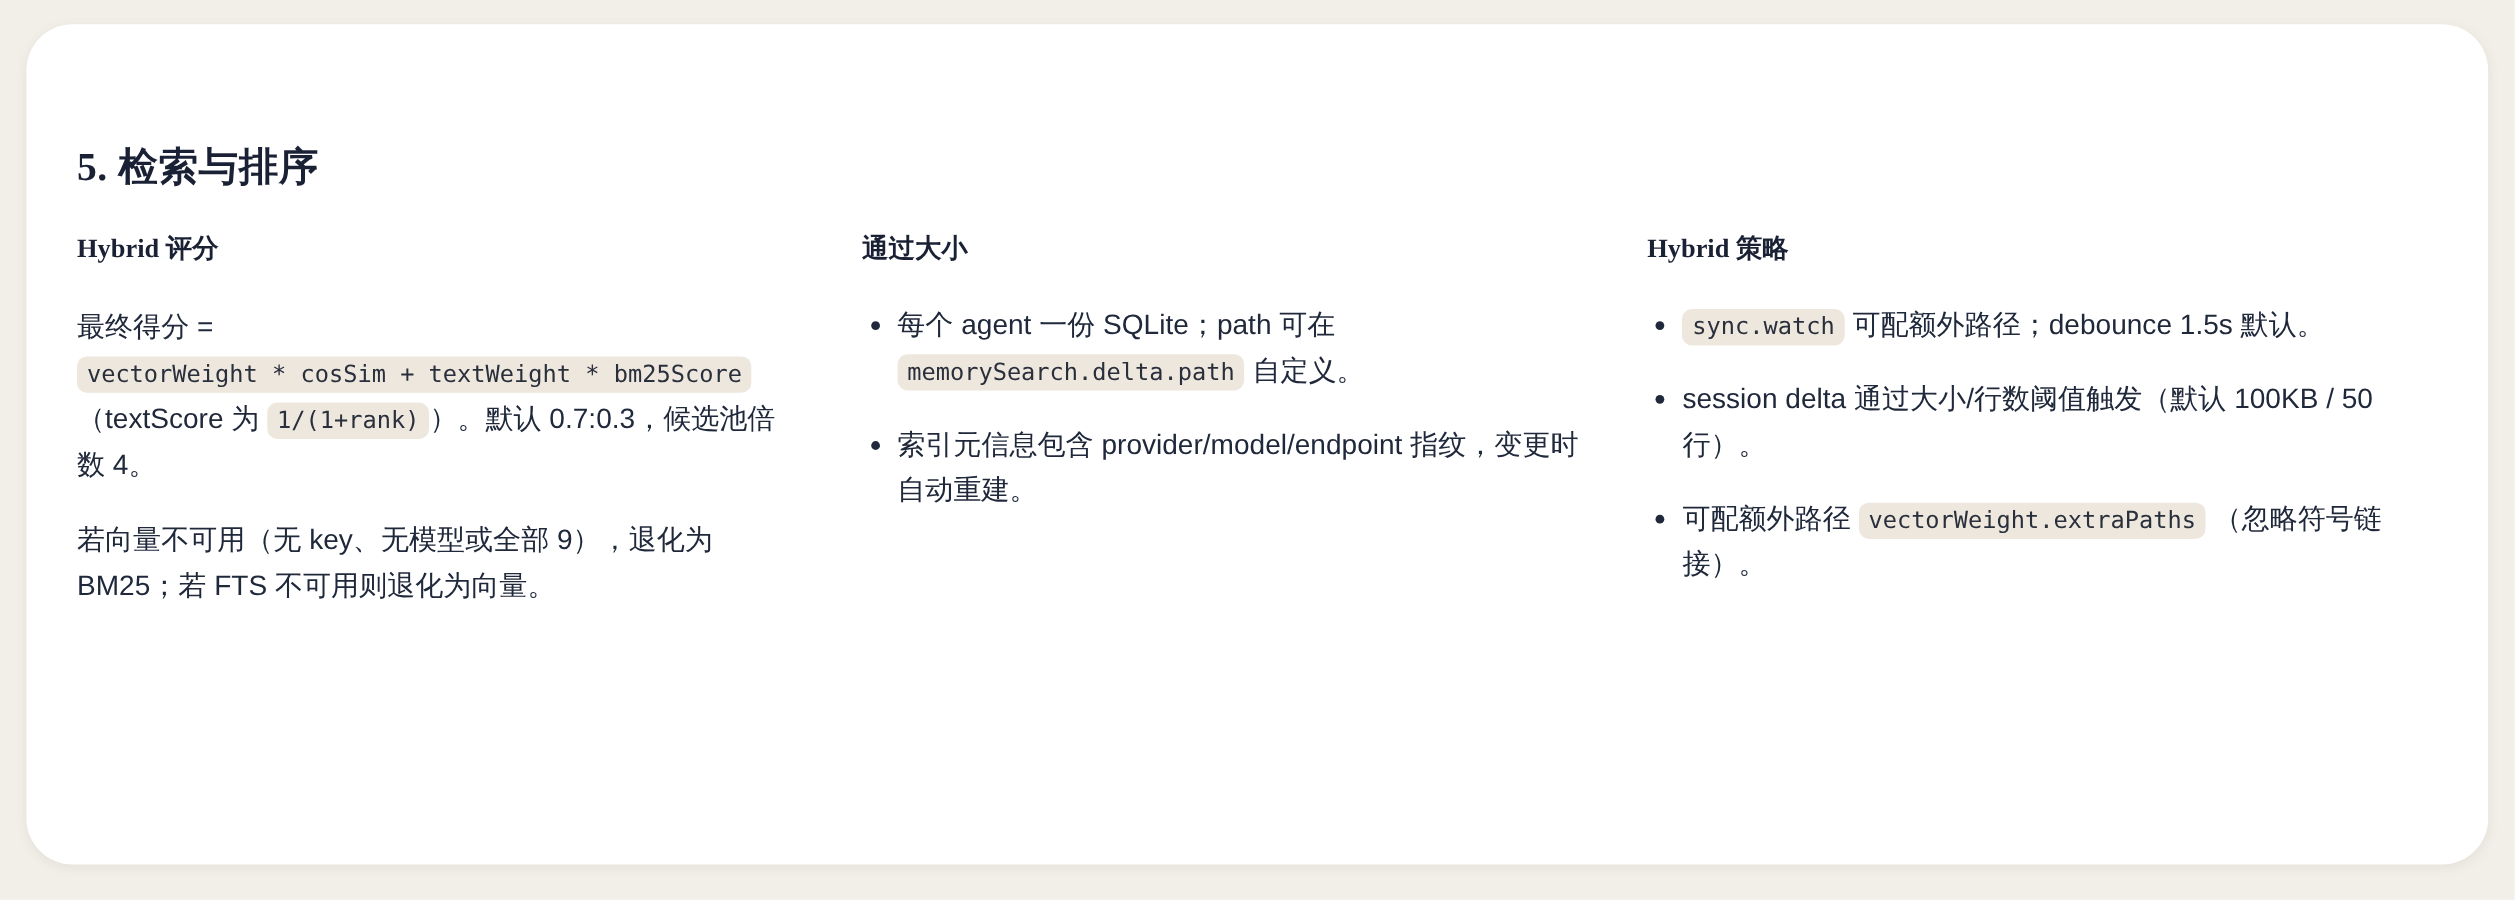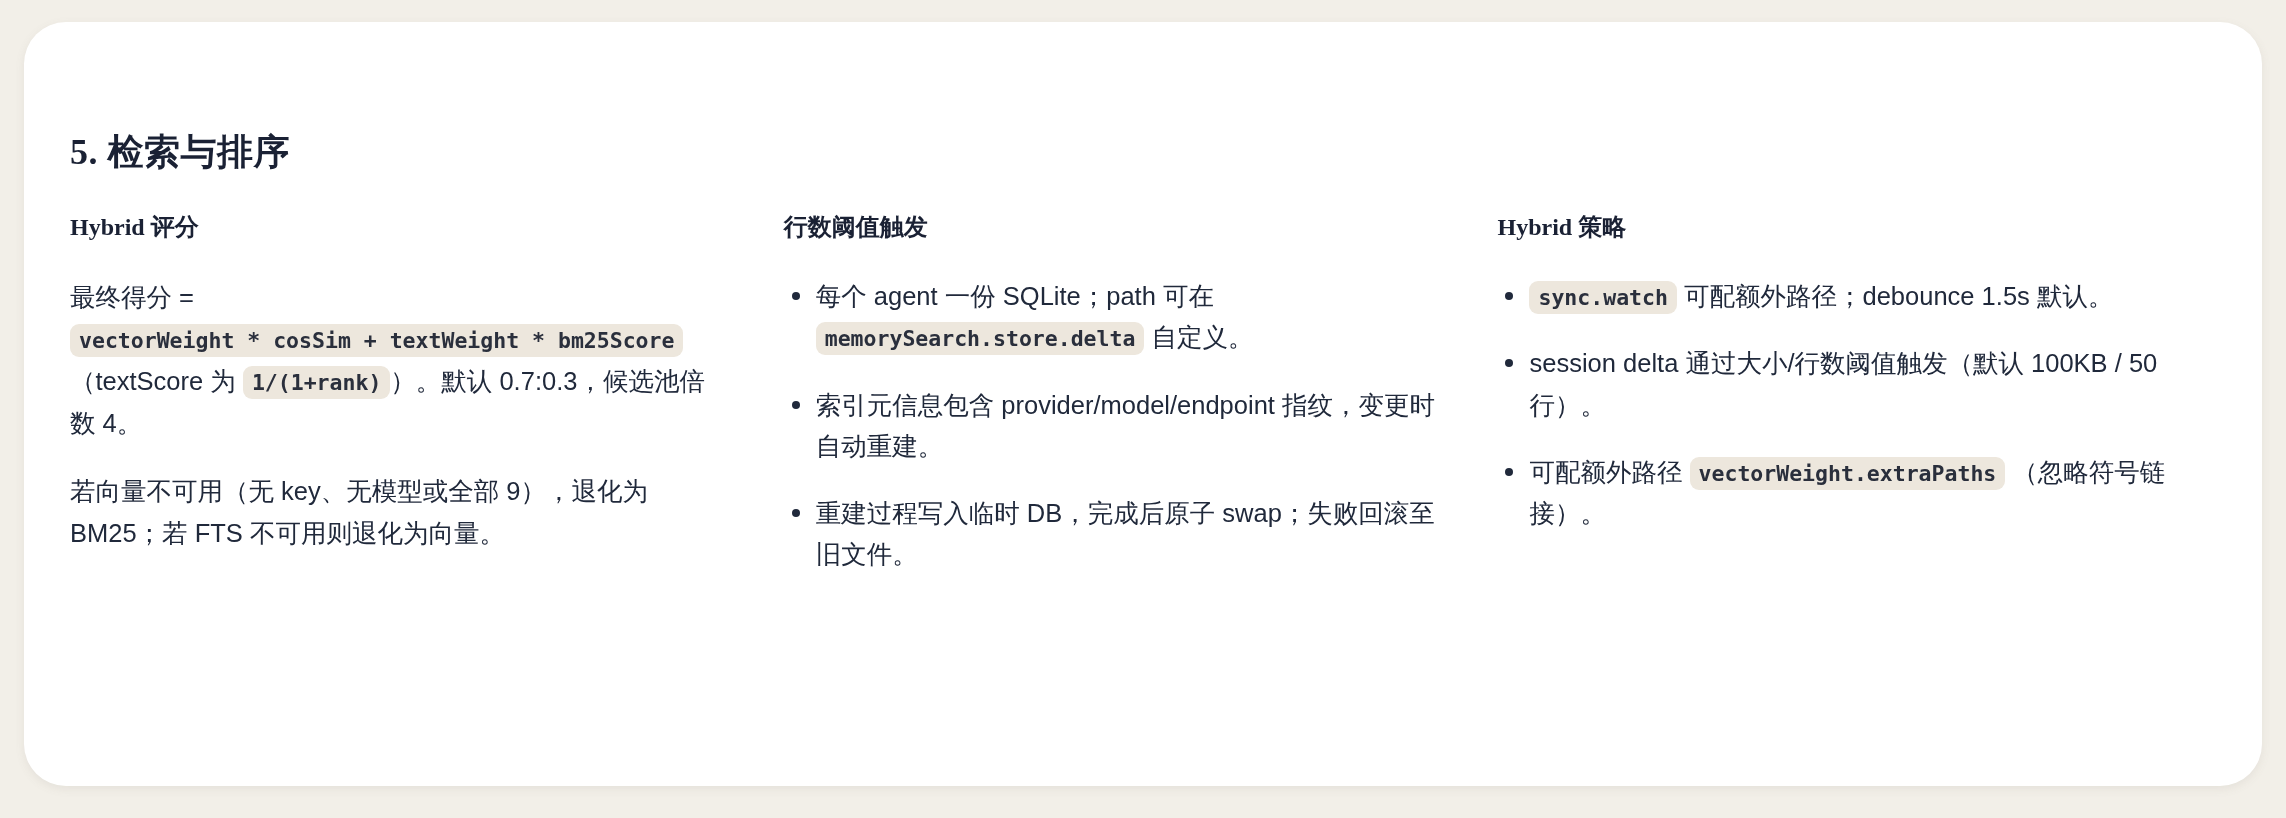--- a/index.html
+++ b/index.html
@@ -102,44 +102,42 @@
 
   code.chip {
     font-family: "DejaVu Sans Mono", monospace;
     font-size: 21.5px;
     background: #EDE7DD;
     color: #2A2F3C;
     border-radius: 9px;
     padding: 4px 9px;
     white-space: nowrap;
     line-height: 1.35;
-    font-weight: bold;
   }
 
   .seg { white-space: normal; }
 </style>
 </head>
 <body>
 
 <div id="slide-card">
 
   <h1 id="section-title">5. 检索与排序</h1>
 
   <div id="columns">
       <div class="column col-0">
         <h2 class="col-heading">Hybrid 评分</h2>
         <p class="para"><span class="seg">最终得分 = </span><code class="chip">vectorWeight * cosSim + textWeight * bm25Score</code><span class="seg">（textScore 为 </span><code class="chip">1/(1+rank)</code><span class="seg">）。默认 0.7:0.3，候选池倍数 4。</span></p>
         <p class="para"><span class="seg">若向量不可用（无 key、无模型或全部 9），退化为 BM25；若 FTS 不可用则退化为向量。</span></p>
       </div>
       <div class="column col-1">
-        <h2 class="col-heading">行数阈值触发</h2>
+        <h2 class="col-heading">通过大小</h2>
         <ul class="bullets">
-          <li><span class="bullet-dot"></span><span class="seg">每个 agent 一份 SQLite；path 可在 </span><code class="chip">memorySearch.store.delta</code><span class="seg"> 自定义。</span></li>
+          <li><span class="bullet-dot"></span><span class="seg">每个 agent 一份 SQLite；path 可在 </span><code class="chip">memorySearch.delta.path</code><span class="seg"> 自定义。</span></li>
           <li><span class="bullet-dot"></span><span class="seg">索引元信息包含 provider/model/endpoint 指纹，变更时自动重建。</span></li>
-          <li><span class="bullet-dot"></span><span class="seg">重建过程写入临时 DB，完成后原子 swap；失败回滚至旧文件。</span></li>
         </ul>
       </div>
       <div class="column col-2">
         <h2 class="col-heading">Hybrid 策略</h2>
         <ul class="bullets">
           <li><span class="bullet-dot"></span><code class="chip">sync.watch</code><span class="seg"> 可配额外路径；debounce 1.5s 默认。</span></li>
           <li><span class="bullet-dot"></span><span class="seg">session delta 通过大小/行数阈值触发（默认 100KB / 50 行）。</span></li>
           <li><span class="bullet-dot"></span><span class="seg">可配额外路径 </span><code class="chip">vectorWeight.extraPaths</code><span class="seg"> （忽略符号链接）。</span></li>
         </ul>
       </div>

